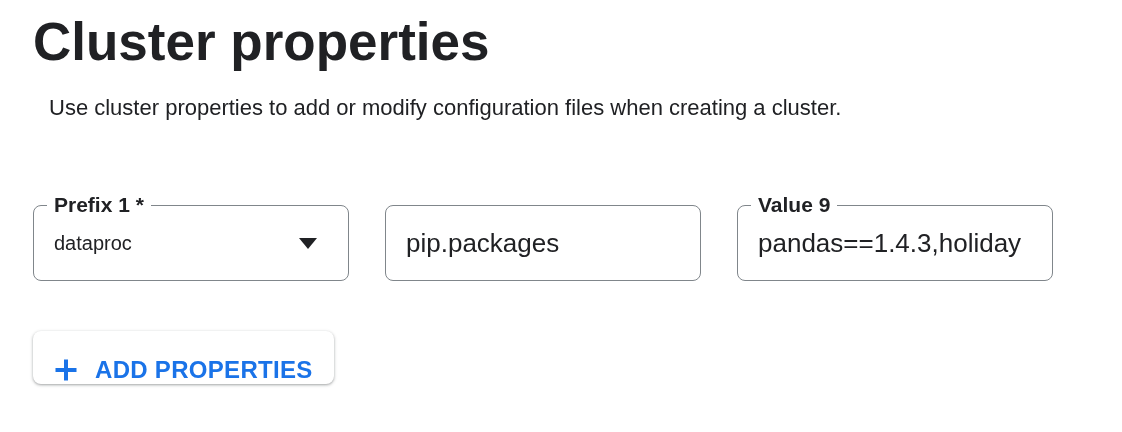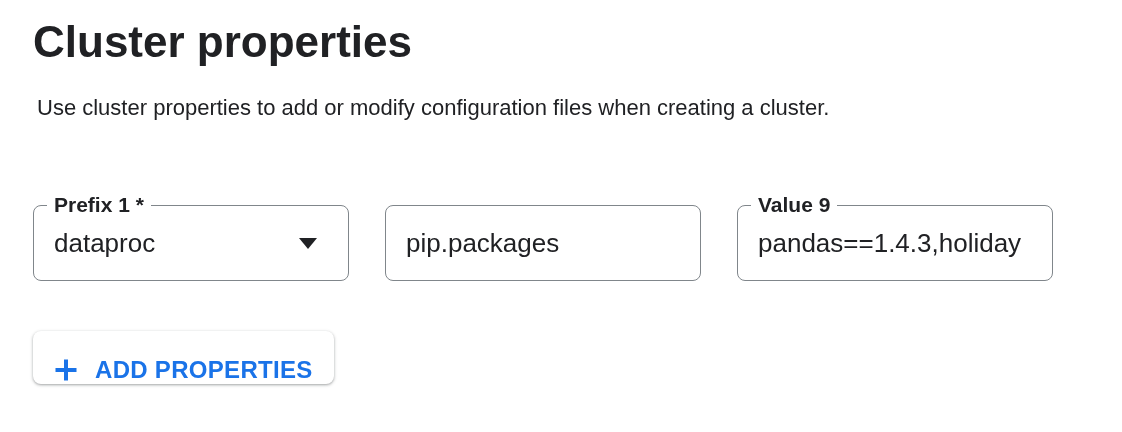--- a/index.html
+++ b/index.html
@@ -16,27 +16,27 @@
     height: 432px;
     overflow: hidden;
     font-family: "Liberation Sans", "DejaVu Sans", sans-serif;
     color: var(--text-primary, #202124);
   }
   .page {
     padding: 0 35px 0 33px;
   }
   .page-title {
     margin: 17px 0 0 0;
-    font-size: 44px;
+    font-size: 53px;
     line-height: 50px;
     font-weight: bold;
     color: var(--text-primary, #202124);
   }
   .page-description {
-    margin: 26px 0 0 4px;
+    margin: 26px 0 0 16px;
     font-size: 22px;
     line-height: 30px;
     color: var(--text-primary, #202124);
   }
   .fields-row {
     margin-top: 82px;
     display: flex;
     gap: 36px;
   }
   .field {
@@ -59,21 +59,21 @@
     line-height: 24px;
     font-weight: bold;
     color: var(--text-primary, #202124);
     white-space: nowrap;
   }
   .combobox {
     cursor: pointer;
   }
   .combobox-value {
     padding-left: 20px;
-    font-size: 26px;
+    font-size: 20px;
     color: var(--text-primary, #202124);
   }
   .dropdown-arrow {
     position: absolute;
     right: 31px;
     top: 50%;
     margin-top: -5px;
     width: 0;
     height: 0;
     border-left: 9.5px solid transparent;

